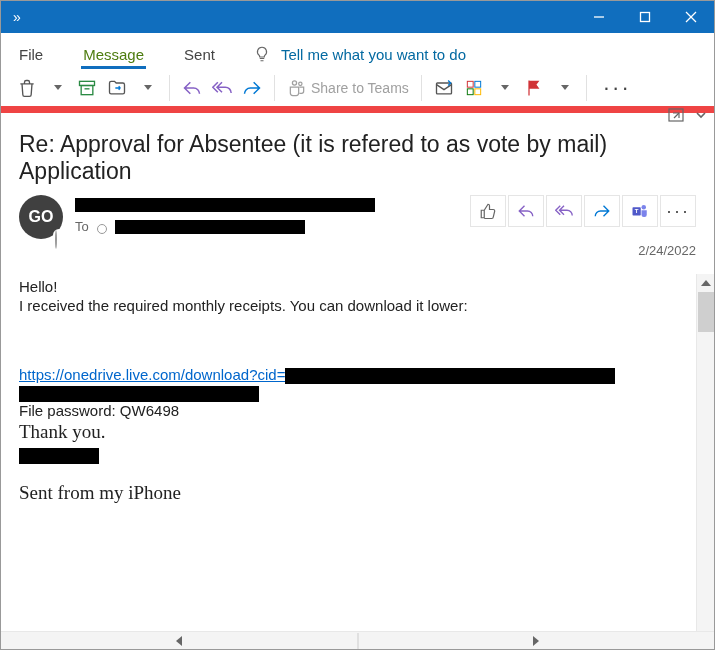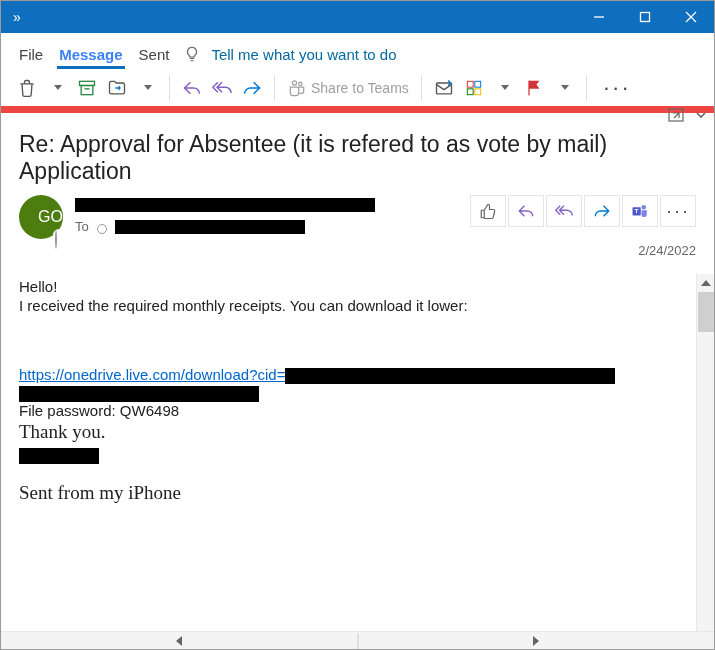--- a/index.html
+++ b/index.html
@@ -38,32 +38,32 @@
     justify-content: center;
     color: #fff;
   }
   .win-btn svg { stroke: #fff; fill: none; }
 
   
   .ribbon-tabs {
     height: 36px;
     display: flex;
     align-items: flex-end;
-    gap: 12px;
+    gap: 36px;
     padding: 0 16px;
     border-bottom: 0;
     font-size: 15px;
     color: #444;
   }
   .ribbon-tab { padding: 6px 2px 6px; cursor: default; }
   .ribbon-tab.active {
-    color: #3b82f6;
+    color: #4d7c0f;
     border-bottom: 3px solid #106ebe;
     padding-bottom: 3px;
-    font-weight: 700;
+    font-weight: 400;
   }
   .tellme-wrap {
     display: flex; align-items: center; gap: 10px; color: #0369a1;
     padding-bottom: 6px;
   }
   .bulb { width: 18px; height: 18px; }
 
   
   .toolbar {
     height: 44px;
@@ -116,23 +116,23 @@
 
   
   .msg-header {
     display: flex;
     padding: 0 18px 8px 18px;
     align-items: flex-start;
     gap: 12px;
   }
   .avatar {
     width: 44px; height: 44px; border-radius: 50%;
-    background: #4d7c0f; color: #fff;
-    display: flex; align-items: center; justify-content: flex-end;
-    font-size: 16px; font-weight: 400; position: relative;
+    background: #404040; color: #fff;
+    display: flex; align-items: center; justify-content: center;
+    font-size: 16px; font-weight: 700; position: relative;
   }
   .presence {
     position: absolute; right: -2px; bottom: -2px;
     width: 12px; height: 12px; border-radius: 50%;
     border: 2px solid #fff; background: #fff;
   }
   .presence-inner {
     width: 100%; height: 100%; border: 1.5px solid #999; border-radius:50%;
   }
   .sender-col { flex: 1; }

